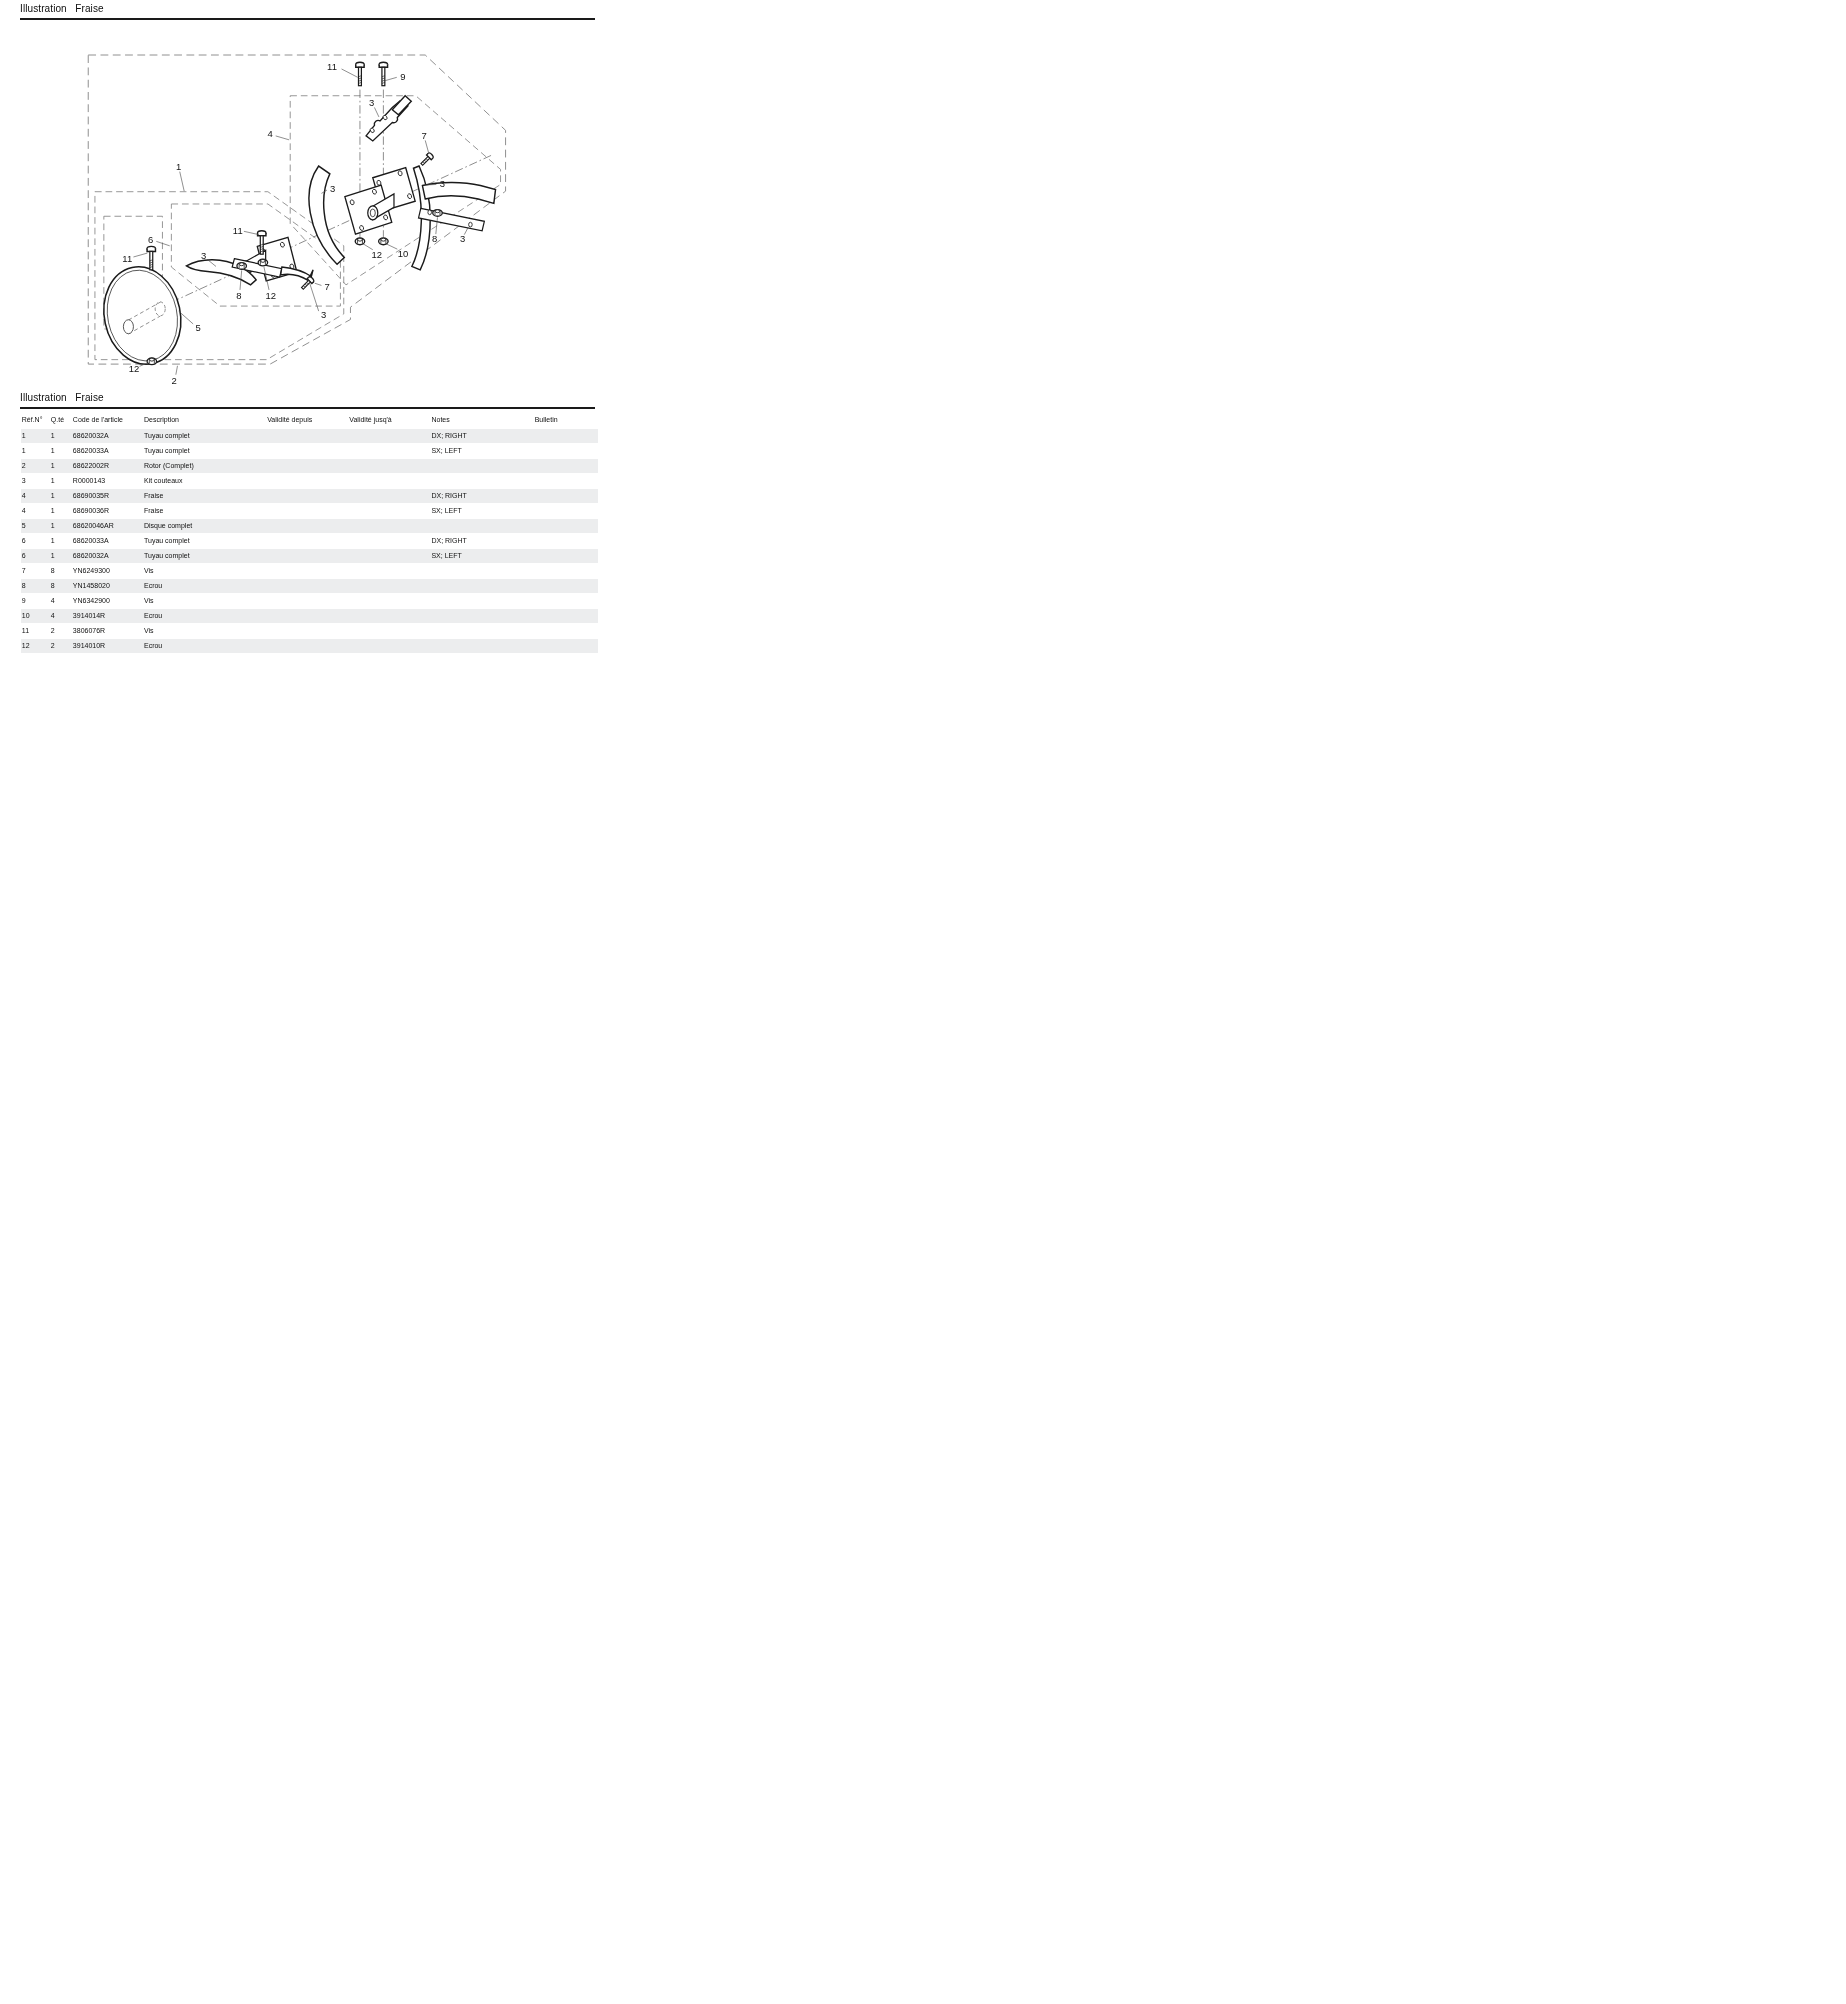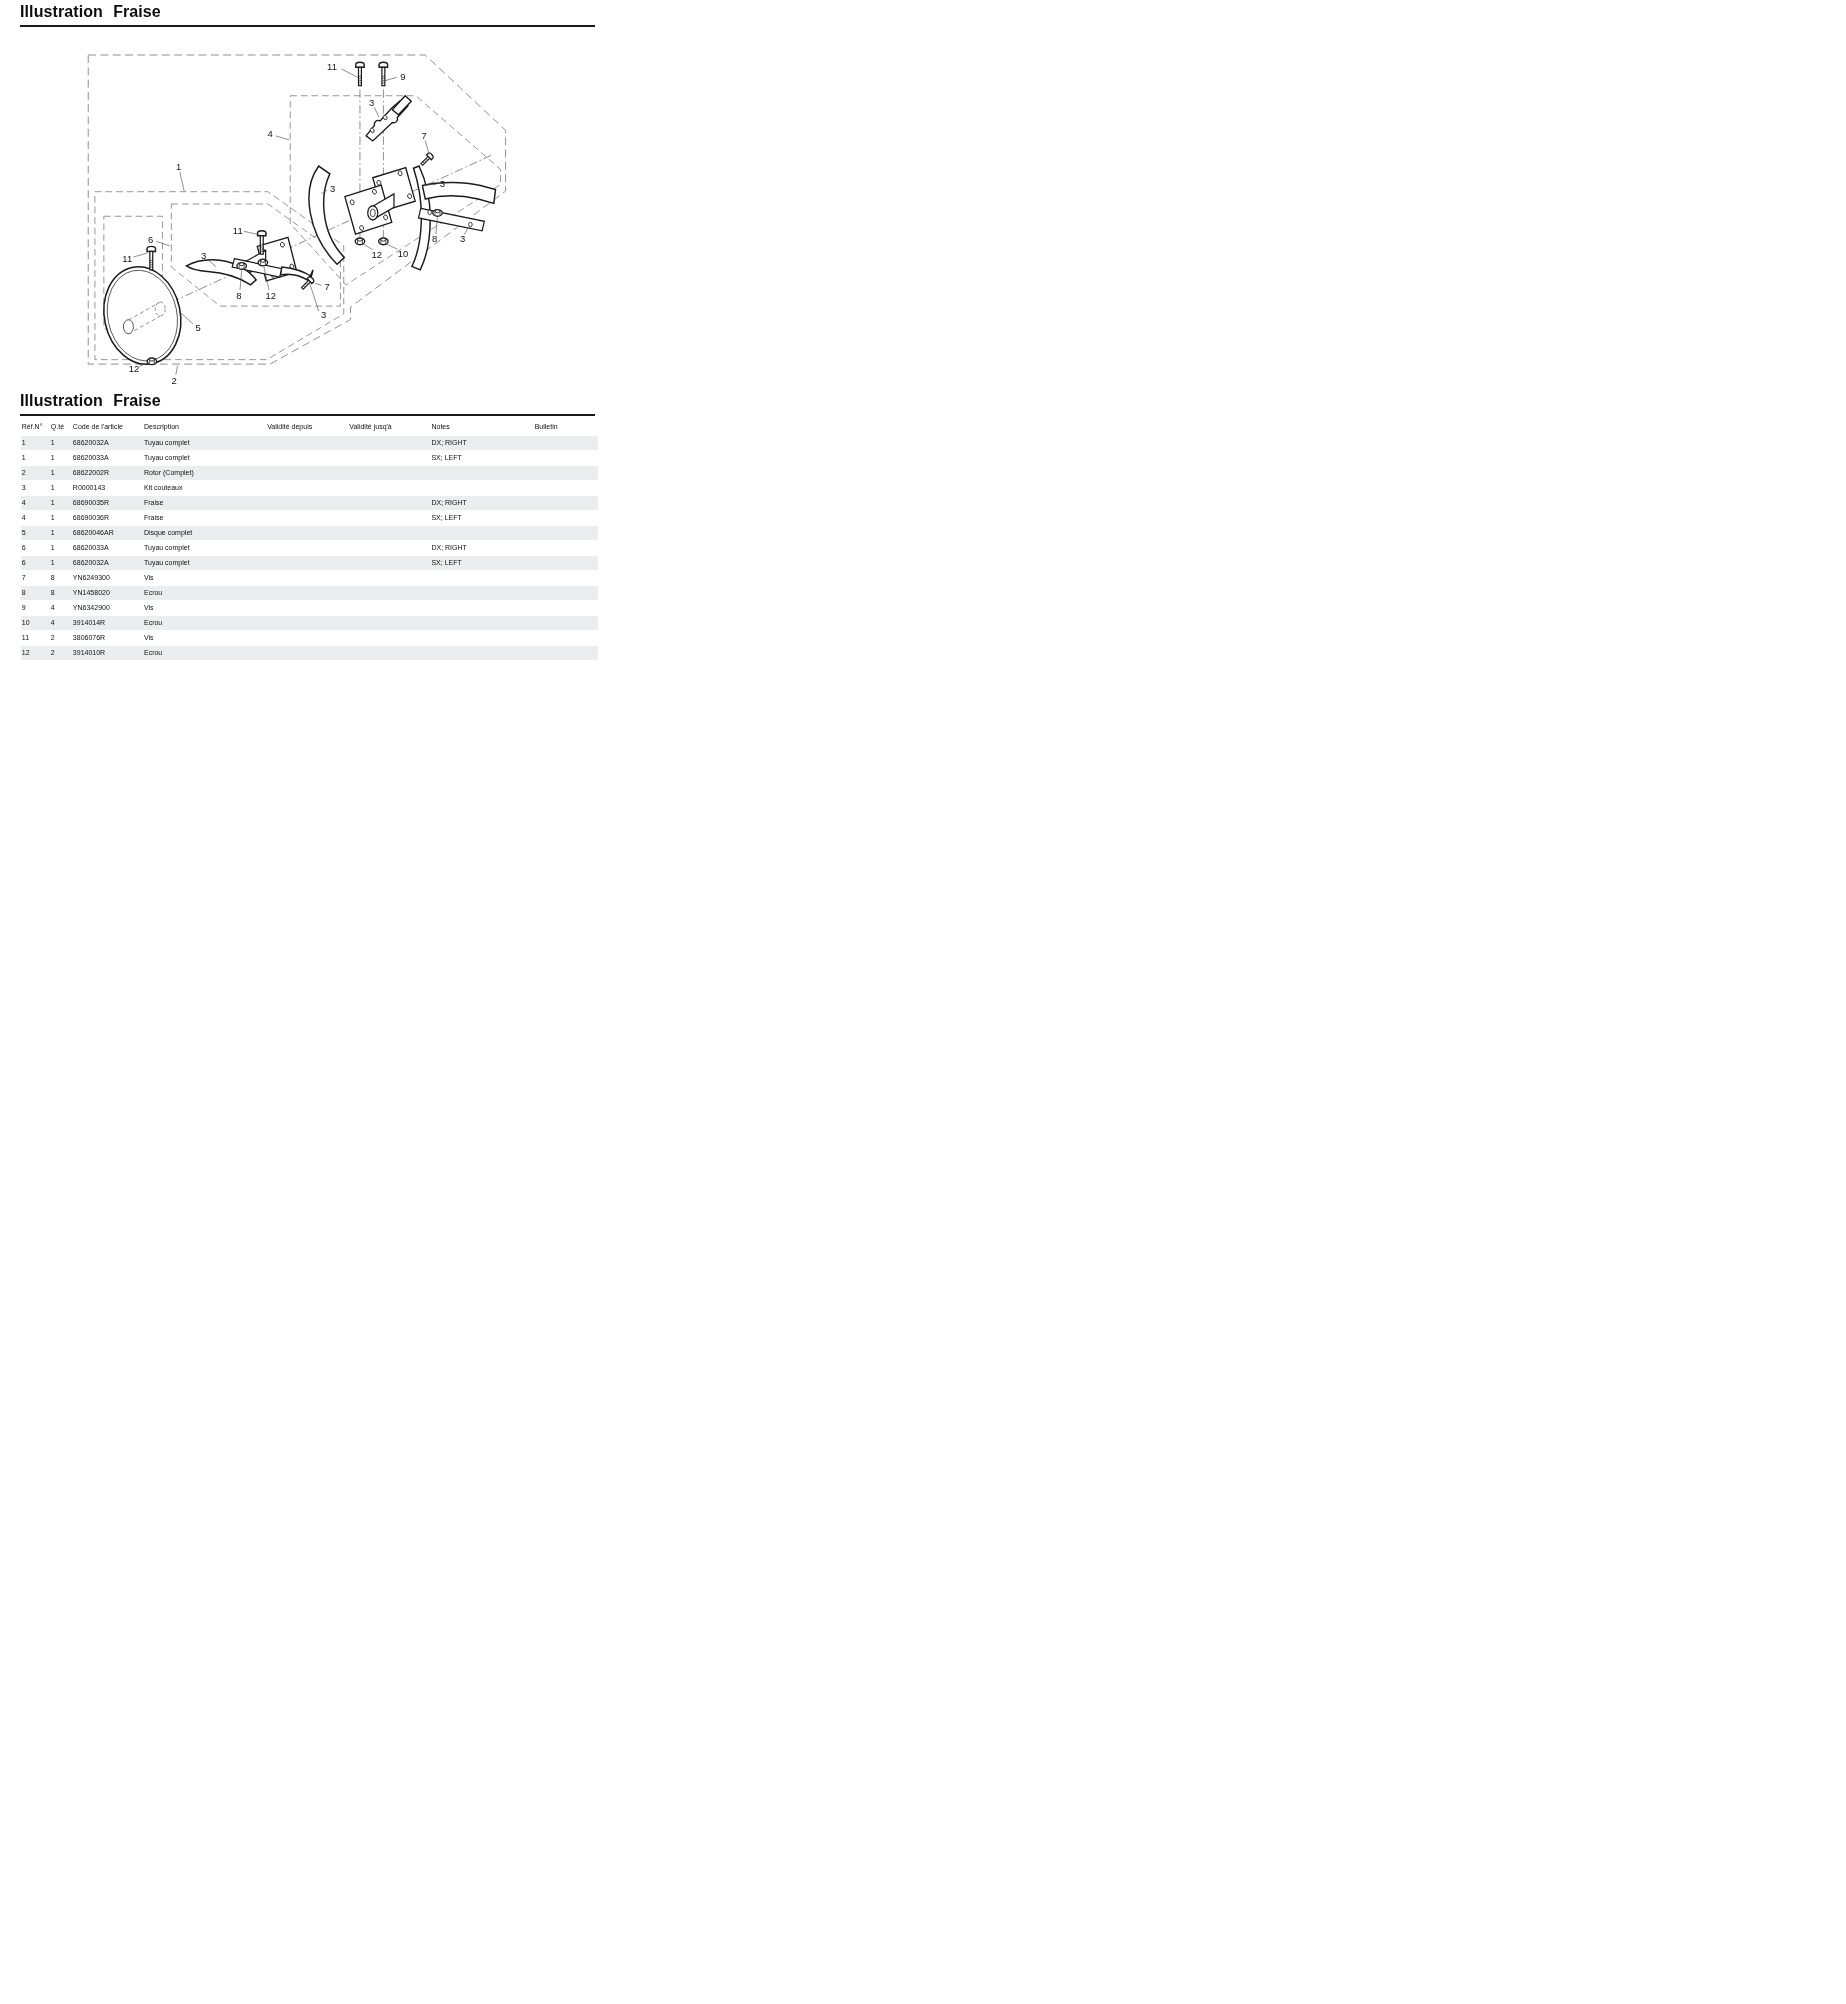--- a/index.html
+++ b/index.html
@@ -1,18 +1,18 @@
 <!DOCTYPE html>
 <html style="font-size:9px"><head>
 <meta charset="utf-8">
 <style>
   html,body{margin:0;padding:0;background:#ffffff;}
   body{font-family:"Liberation Sans", sans-serif; color:#111;}
   .page{position:relative;width:615px;height:668px;background:#fff;overflow:hidden;}
-  .doc-title{font-size:16px;font-weight:700;letter-spacing:0.1px;word-spacing:5.6px;
+  .doc-title{font-size:10px;font-weight:400;letter-spacing:0.1px;word-spacing:5.6px;
              margin:3.4px 0 0 20px;color:#0d0d0d;}
   .rule{height:1.7px;background:#1a1a1a;border:0;margin:3.9px 20px 0 20px;}
   .diagram-wrap{position:absolute;left:0;top:26px;width:615px;height:366px;}
   svg text.callout{font-family:"Liberation Sans",sans-serif;font-size:17px;fill:#141414;}
   .section2{position:absolute;left:0;top:392px;width:615px;}
   .parts-table{border-collapse:collapse;table-layout:fixed;width:577px;margin:7.8px 0 0 20.7px;
                font-size:7px;color:#101010;}
   .parts-table th{font-weight:400;text-align:left;padding:0 0 5.6px 1.1px;font-size:7px;}
   .parts-table td{height:14px;padding:0 0 0 1.1px;border-bottom:1.2px solid #fff;
                   vertical-align:middle;white-space:nowrap;overflow:hidden;}

